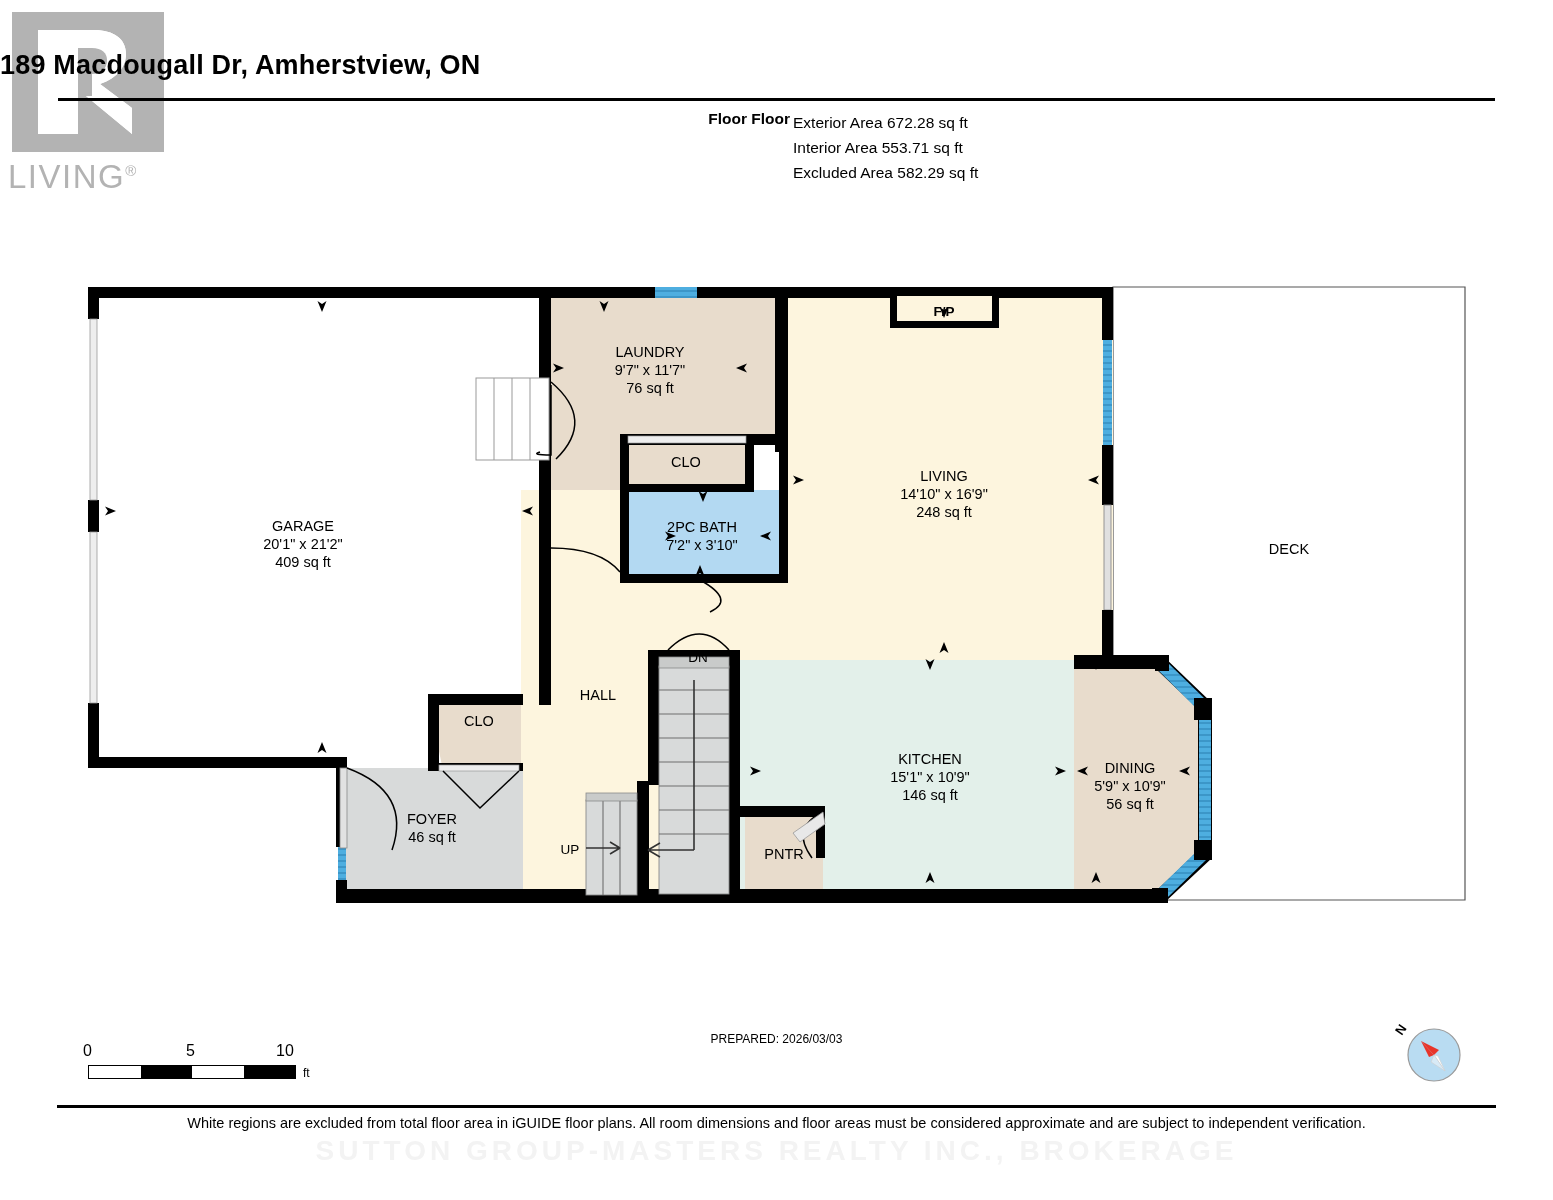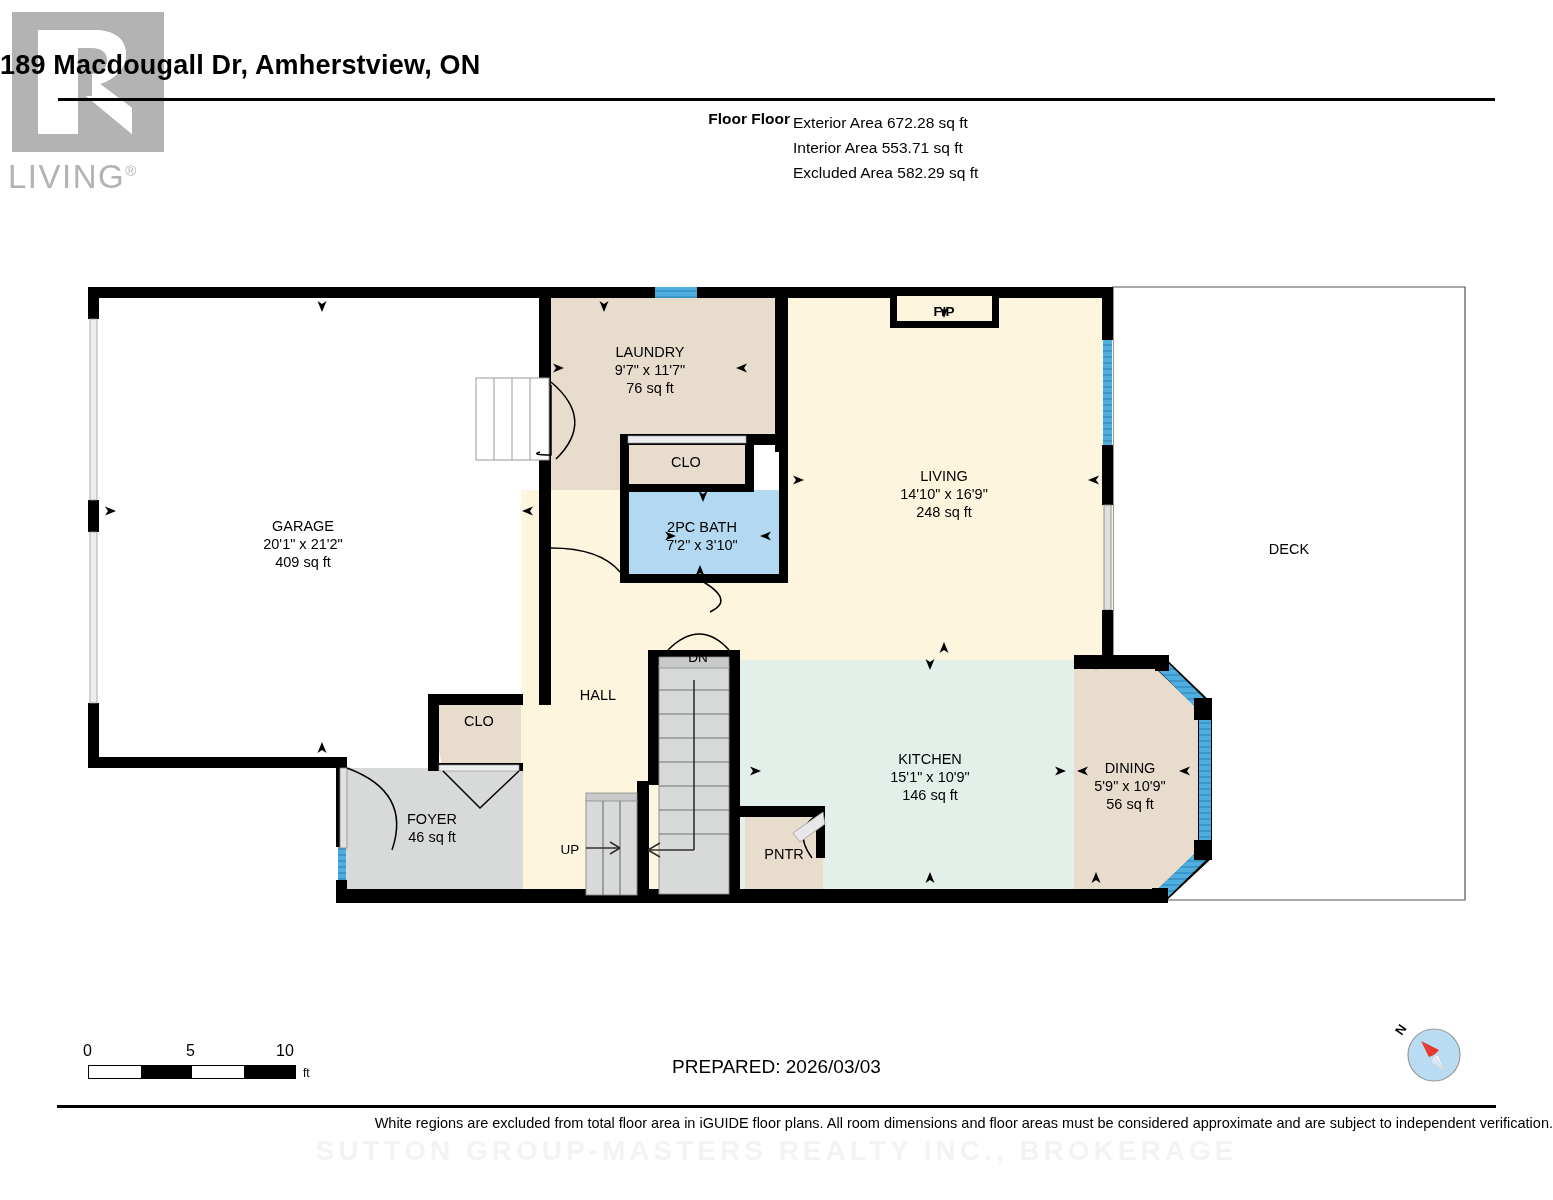--- a/index.html
+++ b/index.html
@@ -25,26 +25,26 @@
   #plan{position:absolute;left:0;top:0;width:1553px;height:1000px;}
 
   
   #scalebar{position:absolute;left:88px;top:1065px;width:208px;height:14px;
        border:1.5px solid #000;box-sizing:border-box;background:#fff;}
   .sb-seg{position:absolute;top:0;height:100%;background:#000;}
   #sb-t0{position:absolute;left:83px;top:1042px;font-size:16px;}
   #sb-t5{position:absolute;left:186px;top:1042px;font-size:16px;}
   #sb-t10{position:absolute;left:276px;top:1042px;font-size:16px;}
   #sb-unit{position:absolute;left:303px;top:1066px;font-size:12px;}
-  #prepared{position:absolute;left:0;top:1056px;width:1553px;text-align:center;font-size:19px;}
+  #prepared{position:absolute;left:0;top:1032px;width:1553px;text-align:center;font-size:12px;}
   #compass{position:absolute;left:1405px;top:1026px;width:58px;height:58px;}
   #compass-n{position:absolute;left:1396px;top:1022px;font-size:13px;font-weight:bold;
        transform:rotate(-55deg);transform-origin:center;}
   #footer-rule{position:absolute;left:57px;top:1105px;width:1439px;height:2.5px;background:#000;}
-  #disclaimer{position:absolute;left:0;top:1115px;width:1553px;text-align:right;font-size:14.5px;}
+  #disclaimer{position:absolute;left:0;top:1115px;width:1553px;text-align:center;font-size:14.5px;}
   #watermark{position:absolute;left:0;top:1135px;width:1553px;text-align:center;
        font-size:28px;font-weight:bold;letter-spacing:4px;color:#f3f3f3;}
 </style>
 </head>
 <body>
 
 <div id="realtor-logo">
   <svg id="realtor-mark" viewBox="0 0 160 148">
     <rect x="4" y="4" width="152" height="140" fill="#b3b3b3"></rect>
     <path d="M30 22 L30 126 L70 126 L70 88 L78 88 L124 126 L124 100 L92 76

